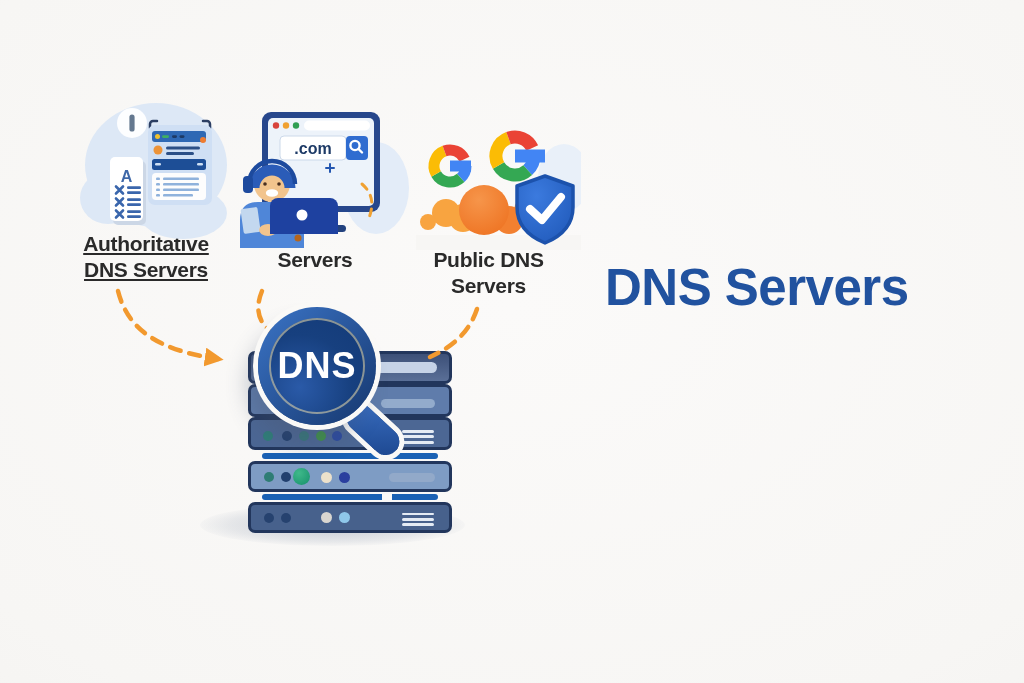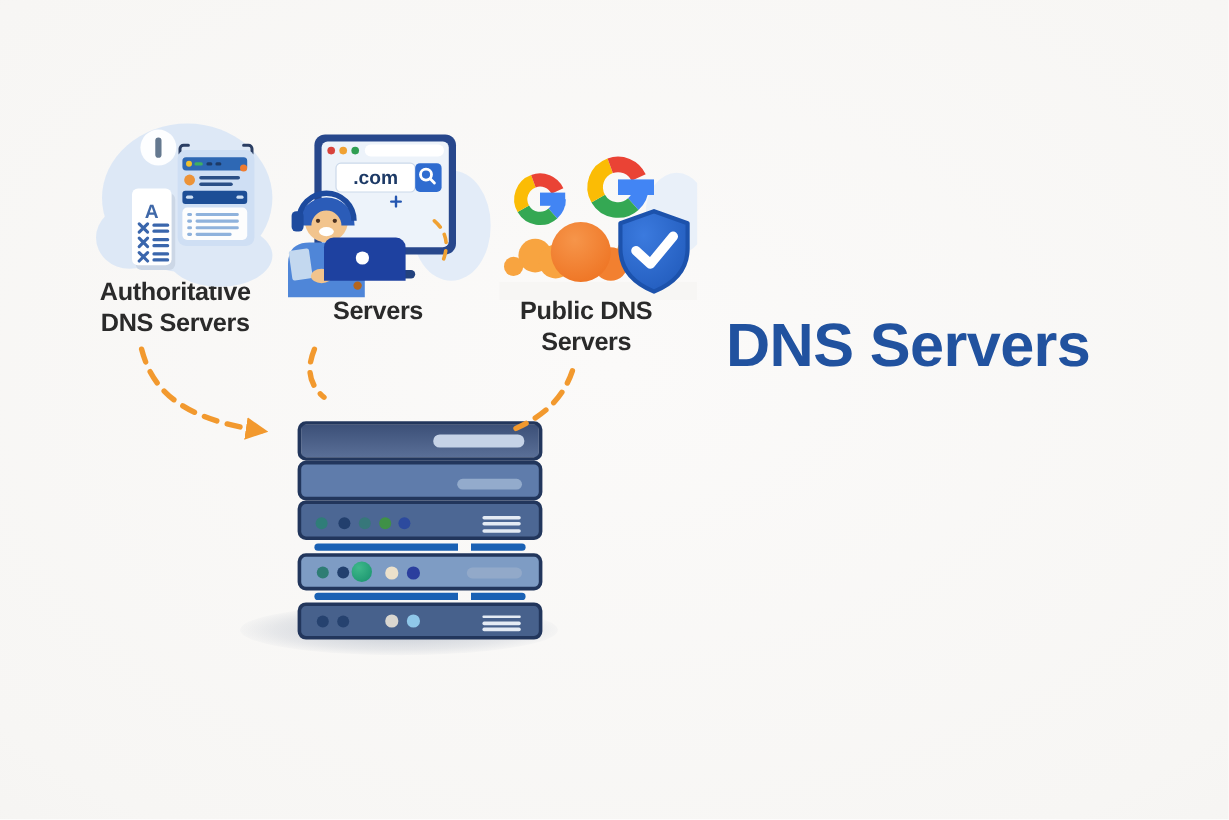--- a/index.html
+++ b/index.html
@@ -10,21 +10,21 @@
     position:relative; width:1024px; height:683px; overflow:hidden;
     background: radial-gradient(120% 120% at 50% 45%, #fbfaf9 0%, #f7f6f4 55%, #efeeec 100%);
   }
   .abs{ position:absolute; }
 
   
   .type-label{
     position:absolute; text-align:center; color:#2a2a2a;
     font-size:21px; line-height:26px; font-weight:700; letter-spacing:-0.3px;
   }
-  .lbl-auth{ left:62px;  top:231px; width:168px; }
+  .lbl-auth{ left:62px;  top:231px; width:168px;text-decoration:underline; }
   .lbl-rec { left:231px; top:247px; width:168px; }
   .lbl-pub { left:406px; top:247px; width:165px; }
 
   
   .title{ position:absolute; left:605px; top:252px; }
   .title .t-line{ font-size:51px; line-height:72px; font-weight:700; letter-spacing:-0.5px; }
   .title .t-dark{ color:#1f1f1f; }
   .title .t-blue{ color:#21529f; }
 
   
@@ -287,18 +287,26 @@
       <div class="dot" style="left:70px; top:7px; width:11px; height:11px; background:#d9d6d0;"></div>
       <div class="dot" style="left:88px; top:7px; width:11px; height:11px; background:#8fc7e9;"></div>
       <div class="burger" style="top:7.5px;">
           <i></i>
           <i></i>
           <i></i>
         </div>
     </div>
   </div>
 
+  <div class="abs mag">
+    <div class="mag-handle"></div>
+    <div class="mag-circle">
+      <div class="mag-inner">
+        <div class="mag-text">DNS</div>
+      </div>
+    </div>
+  </div>
 
   <div class="title">
     <div class="t-line t-blue">DNS Servers</div>
   </div>
 
 </div>
 
 </body></html>

